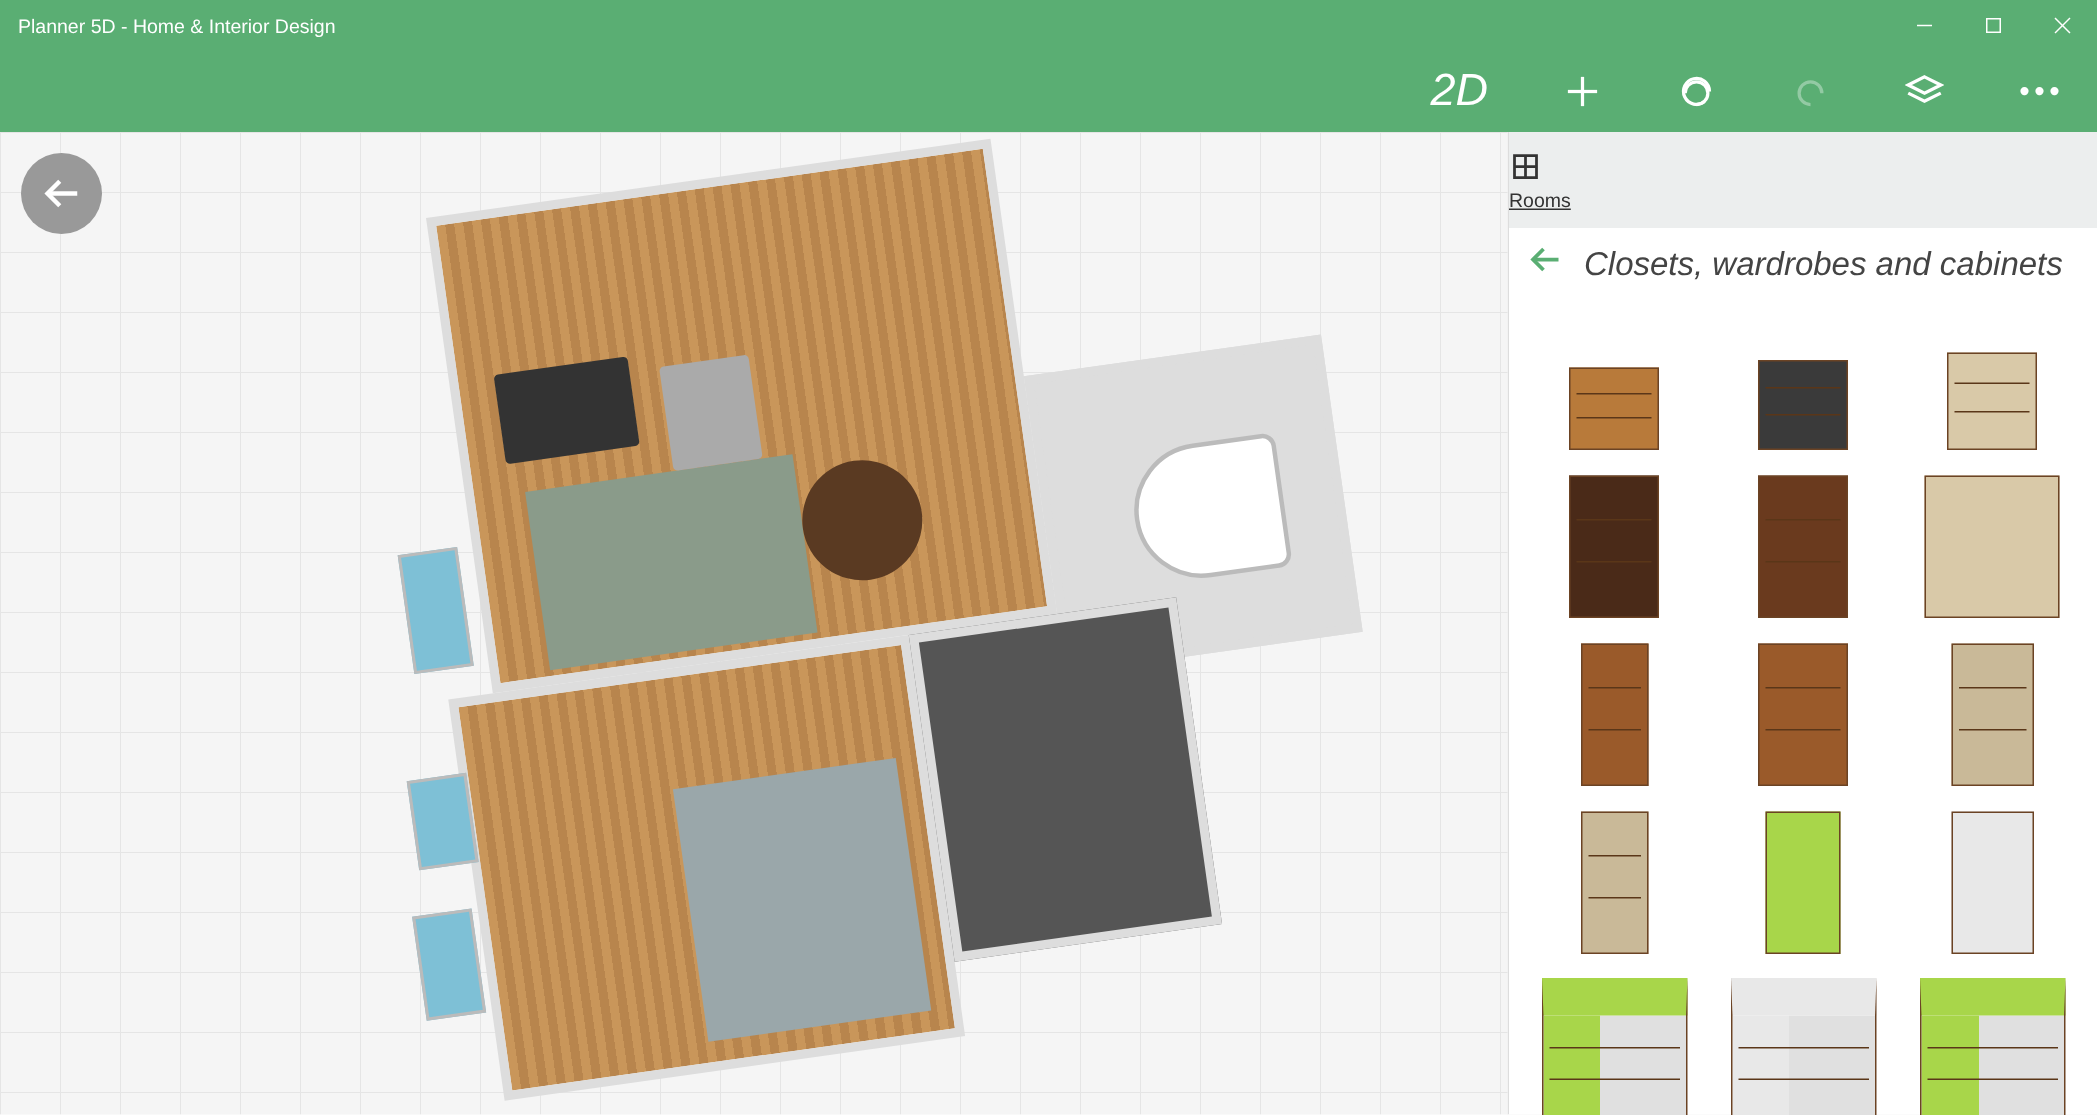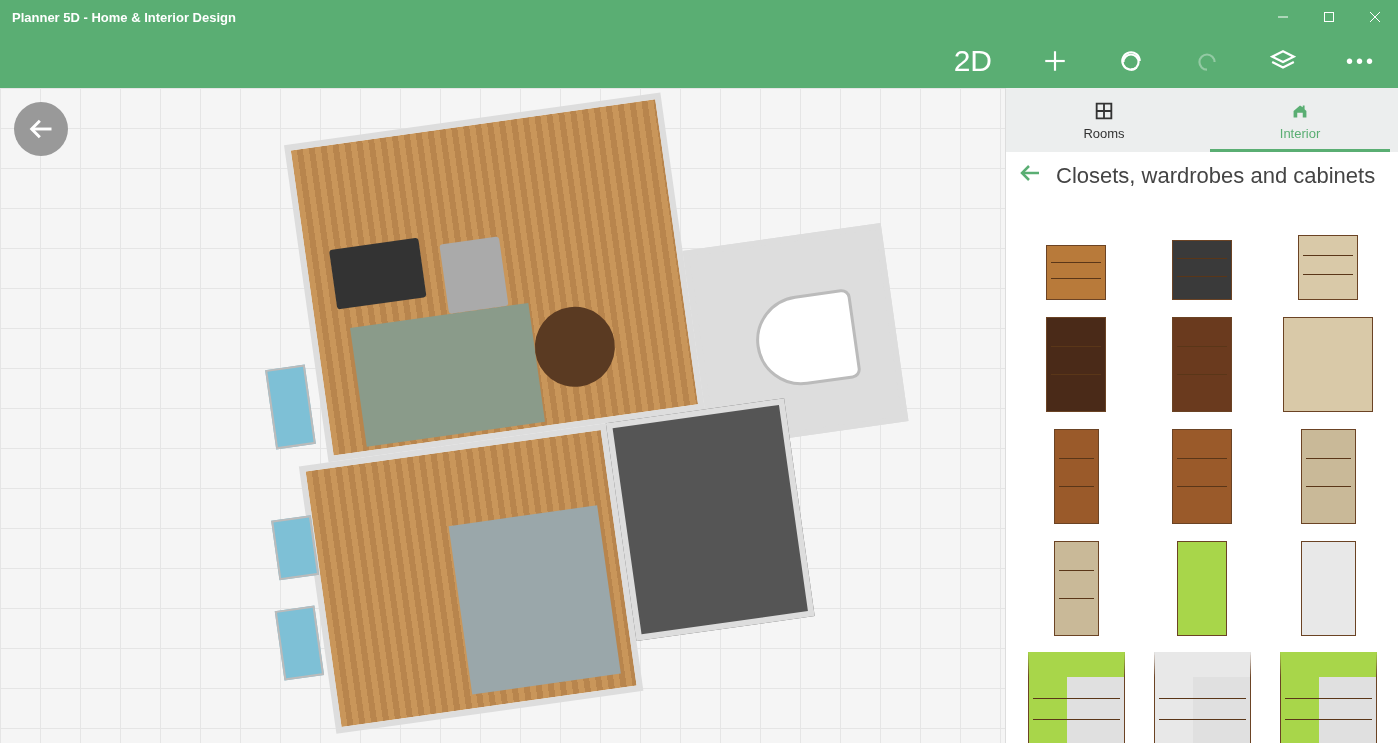--- a/index.html
+++ b/index.html
@@ -8,40 +8,40 @@
   
   .titlebar {
     height: 34px;
     background: #5aae73;
     color: #fff;
     display: flex;
     align-items: center;
     padding-left: 12px;
     font-size: 13px;
   }
-  .titlebar-text { flex: 1; font-weight: bold; }
+  .titlebar-text { flex: 1; }
   .win-btn {
     width: 46px; height: 34px;
     display: flex; align-items: center; justify-content: center;
     color: #fff;
   }
   .win-btn svg { width: 12px; height: 12px; stroke: #fff; stroke-width: 1; fill: none; }
 
   
   .toolbar {
     height: 54px;
     background: #5aae73;
     display: flex;
     align-items: center;
     justify-content: flex-end;
     gap: 50px;
     padding-right: 22px;
     color: #fff;
   }
-  .toolbar-item { display:flex; align-items:center; justify-content:center; }
+  .toolbar-item { display:flex; align-items:center; justify-content:center;font-style:italic; }
   .toolbar-2d { font-size: 30px; font-weight: 300; }
   .toolbar svg { width: 26px; height: 26px; stroke: #fff; stroke-width: 2; fill: none; }
   .tb-disabled svg { stroke: rgba(255,255,255,0.35); }
   .dots { letter-spacing: 3px; font-size: 20px; }
 
   
   .body { display:flex; height: calc(743px - 88px); }
 
   
   .canvas {
@@ -70,26 +70,26 @@
   .furn { position:absolute; background:#888; border-radius:3px; }
   .rug  { position:absolute; background:#8a9b8a; }
   .table{ position:absolute; background:#5a3a22; border-radius:50%; }
   .bed  { position:absolute; background:#9aa7aa; }
   .tub  { position:absolute; background:#fff; border:3px solid #bbb; border-radius:10px; }
   .window{ position:absolute; background:#7ec0d6; border:2px solid #bbb; }
 
   
   .panel { width: 393px; background:#fff; display:flex; flex-direction:column; border-left:1px solid #ddd;}
   .tabs { height:64px; display:flex; background:#eceeee; }
-  .tab { flex:1; display:flex; flex-direction:column; align-items:center; justify-content:center; gap:4px; font-size:13px; color:#333; position:relative;}
+  .tab { flex:1; display:flex; flex-direction:column; align-items:flex-start; justify-content:center; gap:4px; font-size:13px; color:#333; position:relative;text-decoration:underline;}
   .tab svg { width:22px; height:22px; fill:#333; }
   .tab.active { color:#5aae73; }
   .tab.active svg { fill:#5aae73; }
   .tab.active::after { content:""; position:absolute; left:8px; right:8px; bottom:0; height:3px; background:#5aae73;}
-  .cat-header { height:48px; display:flex; align-items:center; gap:14px; padding:0 12px; font-size:22px; color:#444;}
+  .cat-header { height:48px; display:flex; align-items:center; gap:14px; padding:0 12px; font-size:22px; color:#444;font-style:italic;}
   .cat-header svg { width:24px; height:24px; stroke:#5aae73; stroke-width:2.5; fill:none; }
   .grid { flex:1; overflow-y:auto; padding:0 16px 12px; display:grid; grid-template-columns:repeat(3,1fr); gap:12px 18px;}
   .item { height:100px; display:flex; align-items:flex-end; justify-content:center; }
   .thumb { width:70px; background:#8a5a34; border:1px solid #6b4324; position:relative;}
   .shelf-lines::before,.shelf-lines::after{content:"";position:absolute;left:4px;right:4px;height:1px;background:#5a3618;}
   .shelf-lines::before{top:30%;} .shelf-lines::after{top:60%;}
 </style>
 </head>
 <body>
 
@@ -175,26 +175,20 @@
   </div>
 
   <div class="panel">
     <div class="tabs">
       <div class="tab">
         <svg viewBox="0 0 24 24">
             <path d="M4 4h16v16H4z M4 12h16 M12 4v16" stroke="#333" stroke-width="2" fill="none"></path>
           </svg>
         <span>Rooms</span>
       </div>
-      <div class="tab active">
-        <svg viewBox="0 0 24 24">
-            <path d="M5 12v7h4v-5h6v5h4v-7l-2-2V6h-2v2l-3-2-7 6z"></path>
-          </svg>
-        <span>Interior</span>
-      </div>
     </div>
 
     <div class="cat-header">
       <div>
         <svg viewBox="0 0 24 24">
             <line x1="21" y1="12" x2="4" y2="12"></line>
             <polyline points="11 5 4 12 11 19"></polyline>
           </svg>
       </div>
       <span>Closets, wardrobes and cabinets</span>

